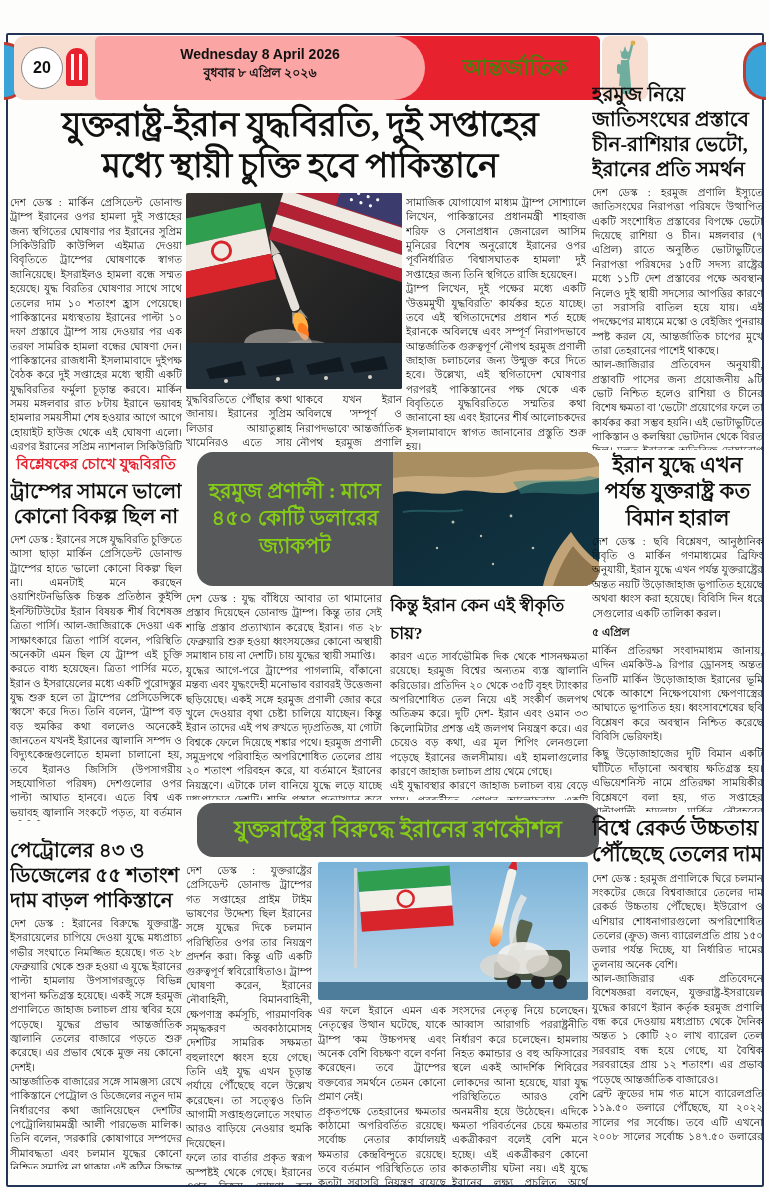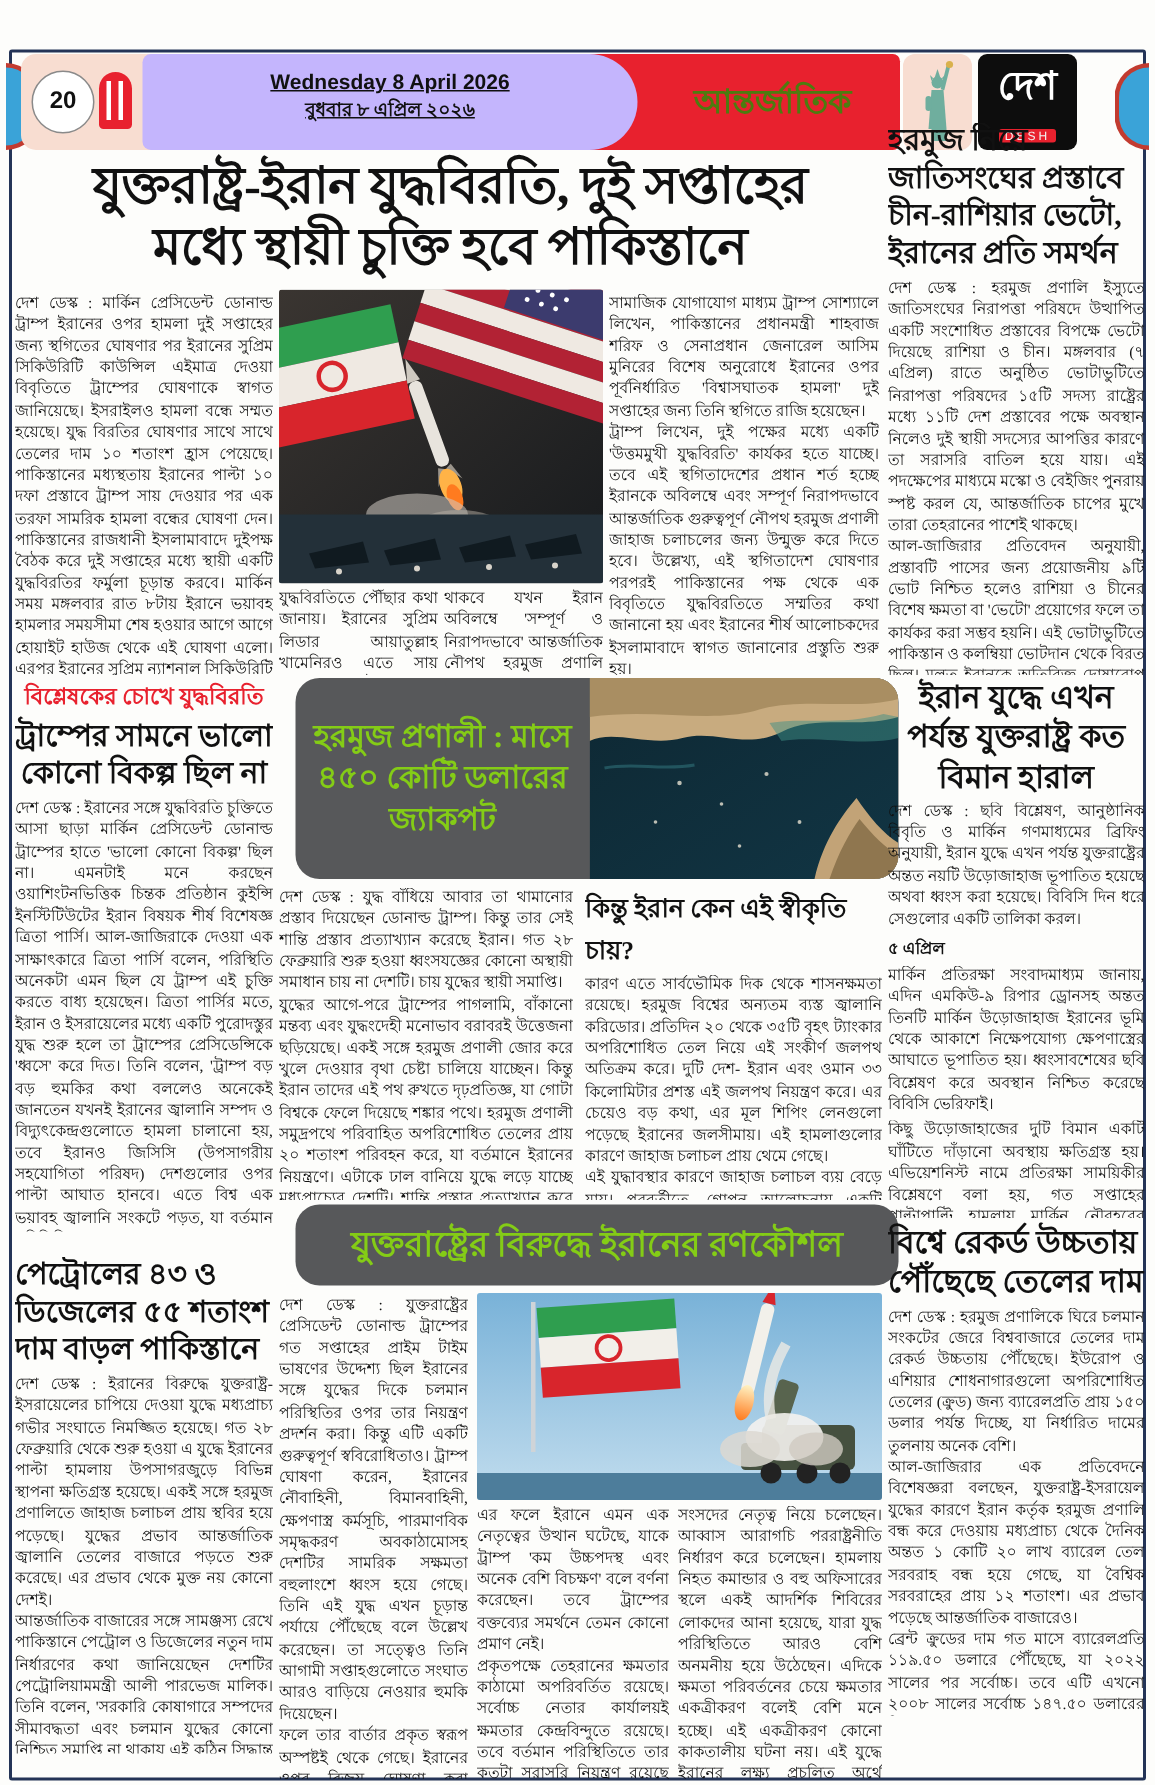--- a/index.html
+++ b/index.html
@@ -10,22 +10,22 @@
   
   .hdr-pink{position:absolute;background:#f8ddd1;border-radius:10px;}
   .hdr-left{left:14px;top:36px;width:104px;height:64px;}
   .pageno{position:absolute;left:7px;top:11px;width:40px;height:40px;border-radius:50%;
           background:#fff;border:1.5px solid #8a8a8a;text-align:center;line-height:40px;
           font-weight:bold;font-size:16px;font-family:"Liberation Sans",sans-serif;}
   .brandmark{position:absolute;left:52px;top:12px;width:22px;height:38px;background:#e8212e;
              border-radius:11px 11px 3px 3px;}
   .brandmark:before{content:"";position:absolute;left:5px;top:6px;width:3px;height:26px;background:#fff;}
   .brandmark:after{content:"";position:absolute;left:13px;top:6px;width:3px;height:26px;background:#fff;}
-  .hdr-date{position:absolute;left:95px;top:36px;width:330px;height:64px;background:#c4b5fd;
-            border-radius:8px 46px 46px 8px;text-align:center;padding-top:10px;box-sizing:border-box;text-decoration:underline;}
+  .hdr-date{position:absolute;left:95px;top:36px;width:330px;height:64px;background:#fca5a5;
+            border-radius:8px 46px 46px 8px;text-align:center;padding-top:10px;box-sizing:border-box;}
   .date-en{font-family:"Liberation Sans",sans-serif;font-weight:bold;font-size:14px;}
   .date-bn{font-size:12.5px;margin-top:2px;font-weight:bold;}
   .hdr-red{position:absolute;left:300px;top:36px;width:300px;height:64px;background:#e8212e;
            border-radius:40px 6px 6px 40px;z-index:-0;}
   .hdr-section{position:absolute;left:430px;top:36px;width:170px;height:64px;color:#4d7c0f;
                font-weight:bold;font-size:22px;text-align:center;line-height:64px;}
   .hdr-statue{position:absolute;left:602px;top:36px;width:46px;height:64px;}
   .hdr-logo{position:absolute;left:652px;top:36px;width:66px;height:64px;background:#0d0d0d;
             border-radius:6px;color:#fff;text-align:center;}
   .logo-bn{font-weight:bold;font-size:26px;line-height:44px;}
@@ -82,24 +82,20 @@
         <polygon points="23,10 21,16 25,16"></polygon>
         <polygon points="18,14 20,16 19,18"></polygon>
         <polygon points="28,14 26,16 27,18"></polygon>
         <rect x="27" y="8" width="2.5" height="16" transform="rotate(14 28 16)"></rect>
         <circle cx="31" cy="7" r="2.4" fill="#d9b14c"></circle>
         <rect x="15" y="28" width="4" height="10" rx="2"></rect>
       </g>
     </svg>
   </div>
 
-  <div class="hdr-logo">
-    <div class="logo-bn">দেশ</div>
-    <div class="logo-en">DESH</div>
-  </div>
 
   <div class="lead-head">যুক্তরাষ্ট্র-ইরান যুদ্ধবিরতি, দুই সপ্তাহের
 মধ্যে স্থায়ী চুক্তি হবে পাকিস্তানে</div>
 
   <div class="abs bt" style="left:10px;top:196px;width:172px;height:254px;">দেশ ডেস্ক : মার্কিন প্রেসিডেন্ট ডোনাল্ড ট্রাম্প ইরানের ওপর হামলা দুই সপ্তাহের জন্য স্থগিতের ঘোষণার পর ইরানের সুপ্রিম সিকিউরিটি কাউন্সিল এইমাত্র দেওয়া বিবৃতিতে ট্রাম্পের ঘোষণাকে স্বাগত জানিয়েছে। ইসরাইলও হামলা বন্ধে সম্মত হয়েছে। যুদ্ধ বিরতির ঘোষণার সাথে সাথে তেলের দাম ১০ শতাংশ হ্রাস পেয়েছে। পাকিস্তানের মধ্যস্থতায় ইরানের পাল্টা ১০ দফা প্রস্তাবে ট্রাম্প সায় দেওয়ার পর এক তরফা সামরিক হামলা বন্ধের ঘোষণা দেন। পাকিস্তানের রাজধানী ইসলামাবাদে দুইপক্ষ বৈঠক করে দুই সপ্তাহের মধ্যে স্থায়ী একটি যুদ্ধবিরতির ফর্মুলা চূড়ান্ত করবে। মার্কিন সময় মঙ্গলবার রাত ৮টায় ইরানে ভয়াবহ হামলার সময়সীমা শেষ হওয়ার আগে আগে হোয়াইট হাউজ থেকে এই ঘোষণা এলো। এরপর ইরানের সুপ্রিম ন্যাশনাল সিকিউরিটি কাউন্সিলও যুদ্ধবিরতির শর্ত মেনে বিবৃতি দিয়ে জানায়, ইসলামাবাদে দু'পক্ষের বৈঠক ফলপ্রসূ হলে স্থায়ী চুক্তিতে সই করতে প্রস্তুত তেহরান।</div>
 
   <div class="photo" style="left:186px;top:193px;width:216px;height:196px;">
     <svg width="216" height="196" viewBox="0 0 216 196" preserveAspectRatio="none">
       <defs>
         <linearGradient id="bg1" x1="0" y1="0" x2="1" y2="1">

